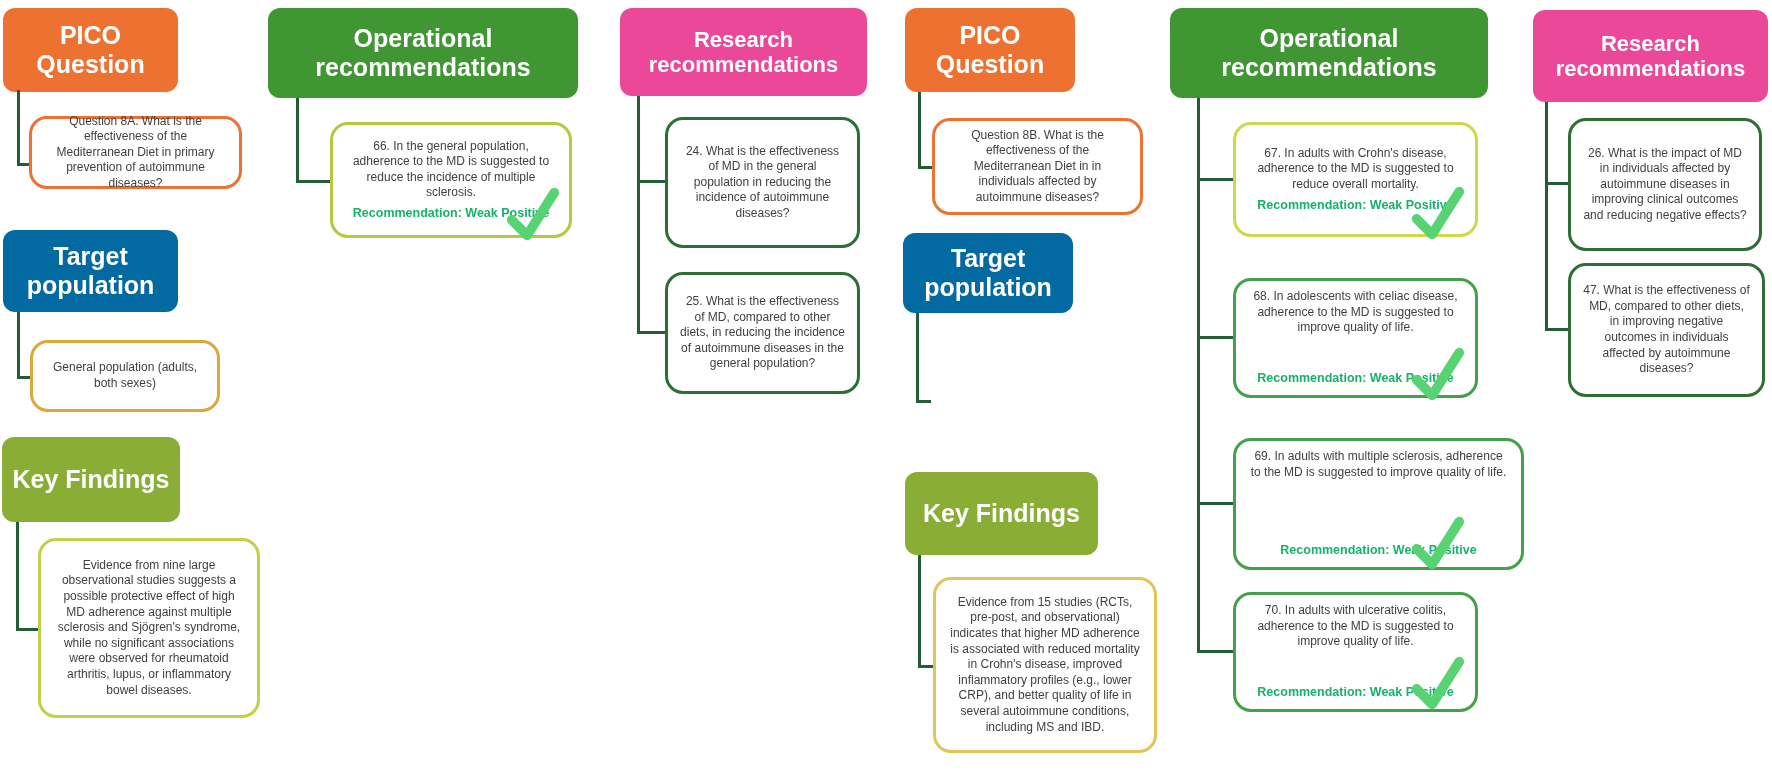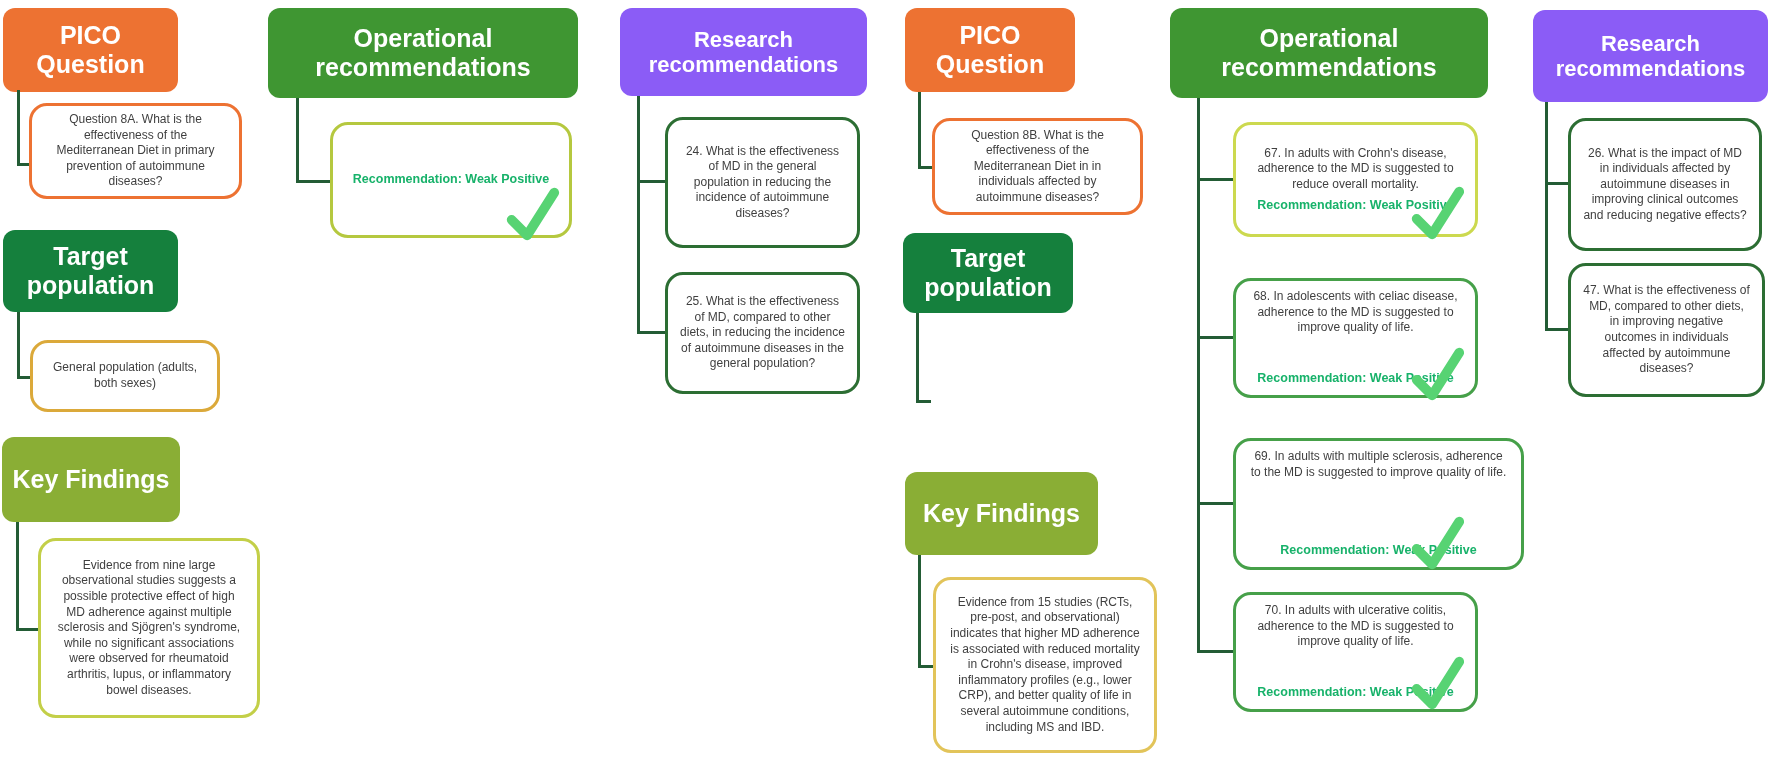--- a/index.html
+++ b/index.html
@@ -1,24 +1,24 @@
 <!DOCTYPE html>
 <html><head>
 <meta charset="utf-8">
 <style>
   html,body{margin:0;padding:0;background:#ffffff;font-family:"Liberation Sans",sans-serif;}
   .canvas{position:relative;width:1772px;height:774px;background:#ffffff;overflow:hidden;}
 
   .hdr{position:absolute;border-radius:12px;color:#fff;font-weight:700;display:flex;align-items:center;
        justify-content:center;text-align:center;line-height:1.15;padding:6px 8px;box-sizing:border-box;}
   .hdr.orange{background:#ED7232;}
-  .hdr.gold{background:#15803d;}
+  .hdr.gold{background:#0369a1;}
   .hdr.olive{background:#8AAE35;}
   .hdr.green{background:#3F9632;}
-  .hdr.dgreen{background:#8b5cf6;}
+  .hdr.dgreen{background:#ec4899;}
 
   .box{position:absolute;background:#fff;border:3px solid #999;border-radius:18px;display:flex;
        flex-direction:column;align-items:center;justify-content:center;gap:5px;text-align:center;
        padding:8px 12px;box-sizing:border-box;color:#3f3f3f;font-size:12px;line-height:1.3;}
   .box.orange-b{border-color:#ED7232;}
   .box.gold-b{border-color:#DBA93A;}
   .box.yellowgreen-b{border-color:#C3CF48;}
   .box.yellow-b{border-color:#E2C45A;}
   .box.limegreen-b{border-color:#B5C83F;}
   .box.lime2-b{border-color:#CCD94F;}
@@ -32,39 +32,40 @@
   .stub{position:absolute;border-top:3px solid #235C35;}
   .check{position:absolute;width:62px;height:62px;}
 </style>
 </head>
 <body>
 
 <div class="canvas">
 
   <div class="hdr orange" style="left:3px;top:8px;width:175px;height:84px;font-size:25px">PICO Question</div>
   <div class="elbow" style="left:17px;top:90px;width:12px;height:73px"></div>
-  <div class="box orange-b" style="left:29px;top:103px;width:213px;height:96px">
+  <div class="box orange-b" style="left:29px;top:116px;width:213px;height:73px">
     <span>Question 8A. What is the effectiveness of the Mediterranean Diet in primary prevention of autoimmune diseases?</span>
   </div>
 
   <div class="hdr gold" style="left:3px;top:230px;width:175px;height:82px;font-size:25px">Target population</div>
   <div class="elbow" style="left:17px;top:312px;width:13px;height:64px"></div>
   <div class="box gold-b" style="left:30px;top:340px;width:190px;height:72px">
     <span>General population (adults, both sexes)</span>
   </div>
 
   <div class="hdr olive" style="left:2px;top:437px;width:178px;height:85px;font-size:25px">Key Findings</div>
   <div class="elbow" style="left:16px;top:522px;width:22px;height:106px"></div>
   <div class="box yellowgreen-b" style="left:38px;top:538px;width:222px;height:180px">
     <span>Evidence from nine large observational studies suggests a possible protective effect of high MD adherence against multiple sclerosis and Sjögren's syndrome, while no significant associations were observed for rheumatoid arthritis, lupus, or inflammatory bowel diseases.</span>
   </div>
 
   <div class="hdr green" style="left:268px;top:8px;width:310px;height:90px;font-size:25px">Operational recommendations</div>
   <div class="elbow" style="left:296px;top:98px;width:34px;height:82px"></div>
   <div class="box limegreen-b" style="left:330px;top:122px;width:242px;height:116px">
+    <span>66. In the general population, adherence to the MD is suggested to reduce the incidence of multiple sclerosis.</span>
     <span class="rec">Recommendation: Weak Positive</span>
   </div>
   <div class="check" style="left:500px;top:183px">
     <svg viewBox="0 0 64 64" width="62" height="62">
         <path d="M12 38 L28 54 L56 10" fill="none" stroke="#57D373" stroke-width="10" stroke-linecap="round" stroke-linejoin="round"></path>
       </svg>
   </div>
 
   <div class="hdr dgreen" style="left:620px;top:8px;width:247px;height:88px;font-size:22px">Research recommendations</div>
   <div class="vline" style="left:637px;top:96px;height:237px"></div>

